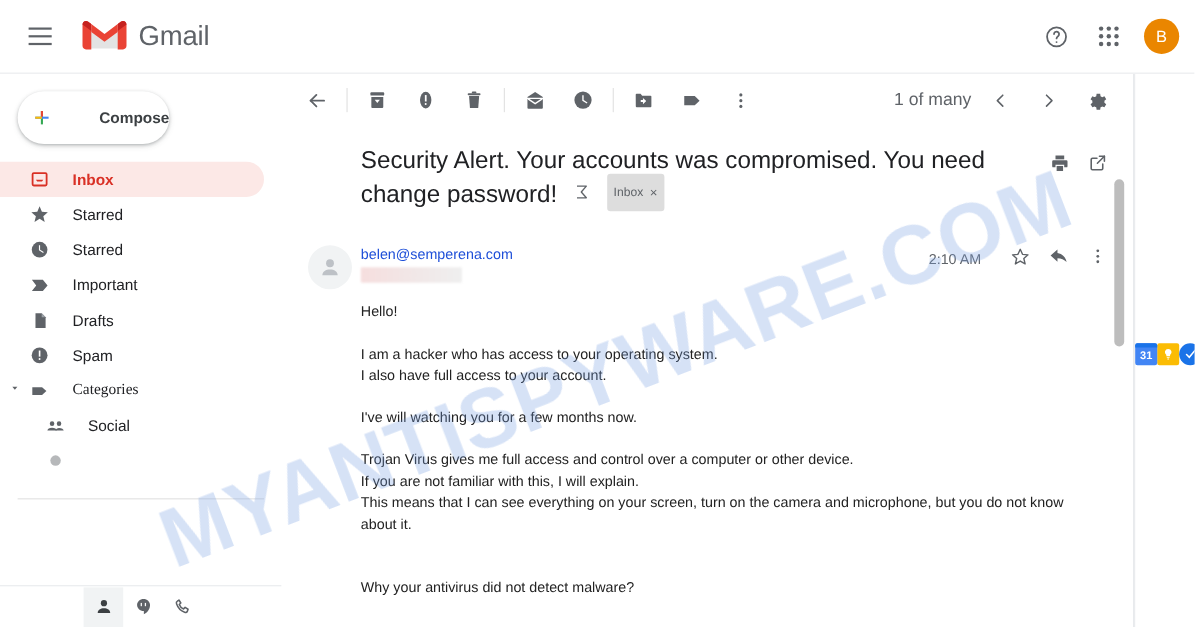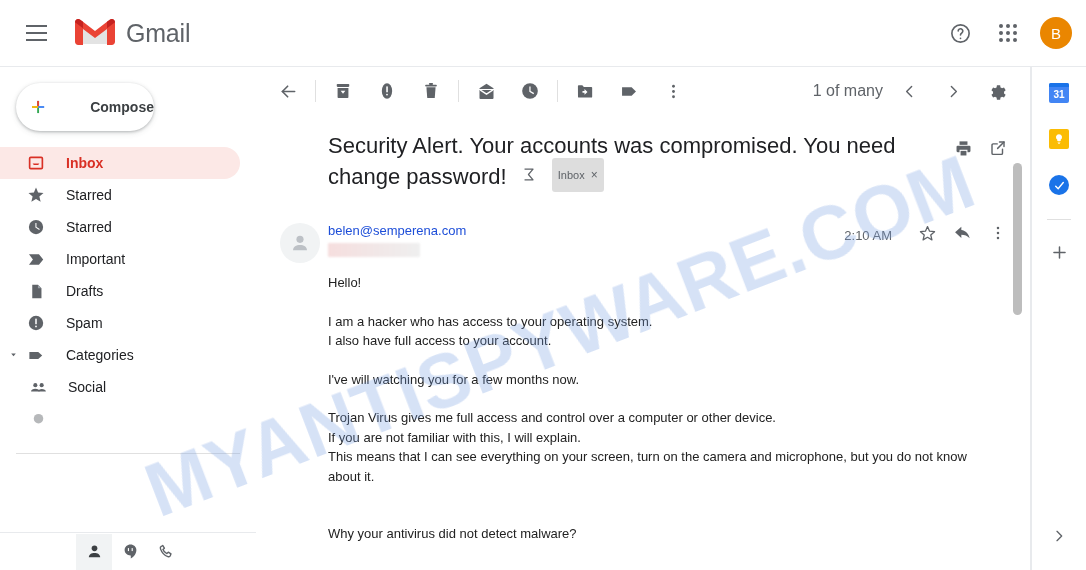--- a/index.html
+++ b/index.html
@@ -117,23 +117,23 @@
   .navitem {
     height: 32px; display: flex; align-items: center;
     padding-left: 26px; gap: 20px;
     border-radius: 0 16px 16px 0;
     margin-right: 16px;
     cursor: pointer;
     font-size: 14px; color: #202124;
   }
   .navitem .ico { width: 20px; height: 20px; display:flex; align-items:center; justify-content:center; flex: none; }
   .navitem.active { background: #fce8e6; color: #d93025; font-weight: 700; }
-  .navitem.sub { padding-left: 28px; }
+  .navitem.sub { padding-left: 40px; }
   .navitem .caret { position: absolute; left: 8px; }
-  .navitem.cat { position: relative; }
+  .navitem.cat { position: relative; font-family: Liberation Serif, serif; }
 
   .sb-divider { height: 1px; background: #e0e0e0; margin: 18px 16px 0 16px; }
 
   .chat-footer {
     position: absolute; left: 0; bottom: 0;
     width: 256px; height: 38px;
     border-top: 1px solid #e8eaed;
     display: flex; align-items: center; padding-left: 76px; gap: 0;
     background: #fff;
     z-index: 25;
@@ -202,21 +202,21 @@
     width: 9px; height: 152px; background: #bdbdbd; border-radius: 5px;
   }
   .pane-edge { position: absolute; right: 0; top: 0; width: 1px; height: 503px; background: #e8eaed; }
 
   
   .rail {
     position: absolute; left: 1031px; top: 67px;
     width: 55px; height: 503px;
     background: #fff;
     border-left: 1px solid #e8eaed;
-    display: flex; flex-direction: column; align-items: center;
+    display: flex; align-items: center;
     z-index: 20;
   }
   .rail-btn { width: 40px; height: 40px; display:flex; align-items:center; justify-content:center; cursor:pointer; margin-top: 6px;}
   .rail-div { width: 24px; height: 1px; background: #e0e0e0; margin: 14px 0 6px 0; }
   .rail-expand { margin-top: auto; margin-bottom: 14px; width: 40px; height: 40px; display:flex; align-items:center; justify-content:center; cursor:pointer; }
 
   .cal-icon { width: 20px; height: 20px; border-radius: 2px; background: #4285f4; position: relative; display:flex; align-items:flex-end; justify-content:center; }
   .cal-icon b { font-size: 10px; color: #fff; line-height: 16px; font-weight: 700; }
   .cal-icon:before { content:""; position:absolute; top:0; left:0; right:0; height:4px; background:#1a73e8; border-radius:2px 2px 0 0; }
   .keep-icon { width: 20px; height: 20px; border-radius: 2px; background: #fbbc04; display:flex; align-items:center; justify-content:center; }

